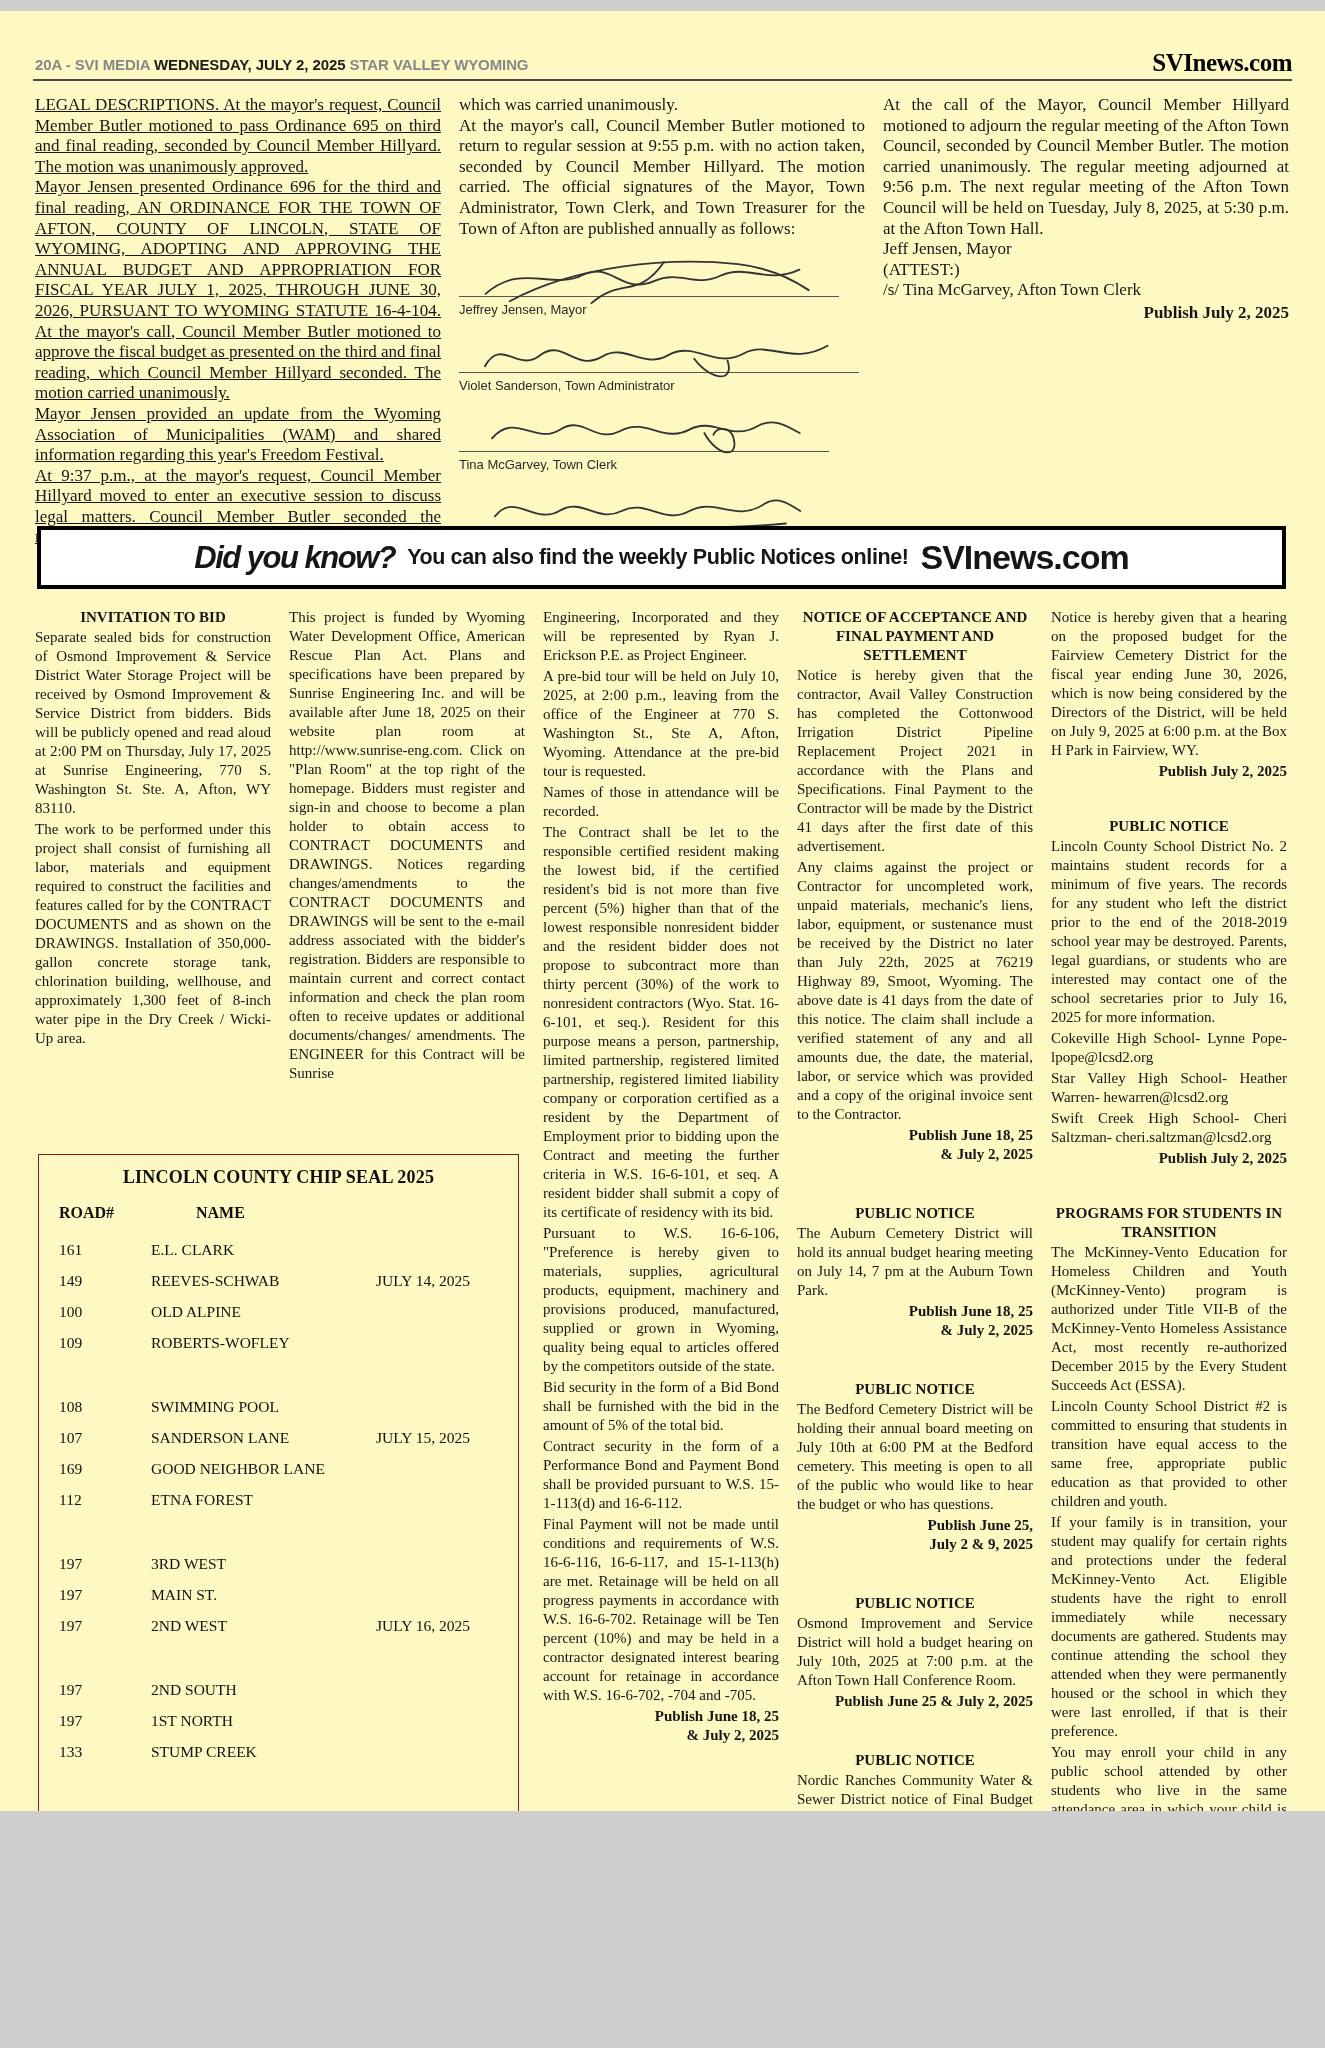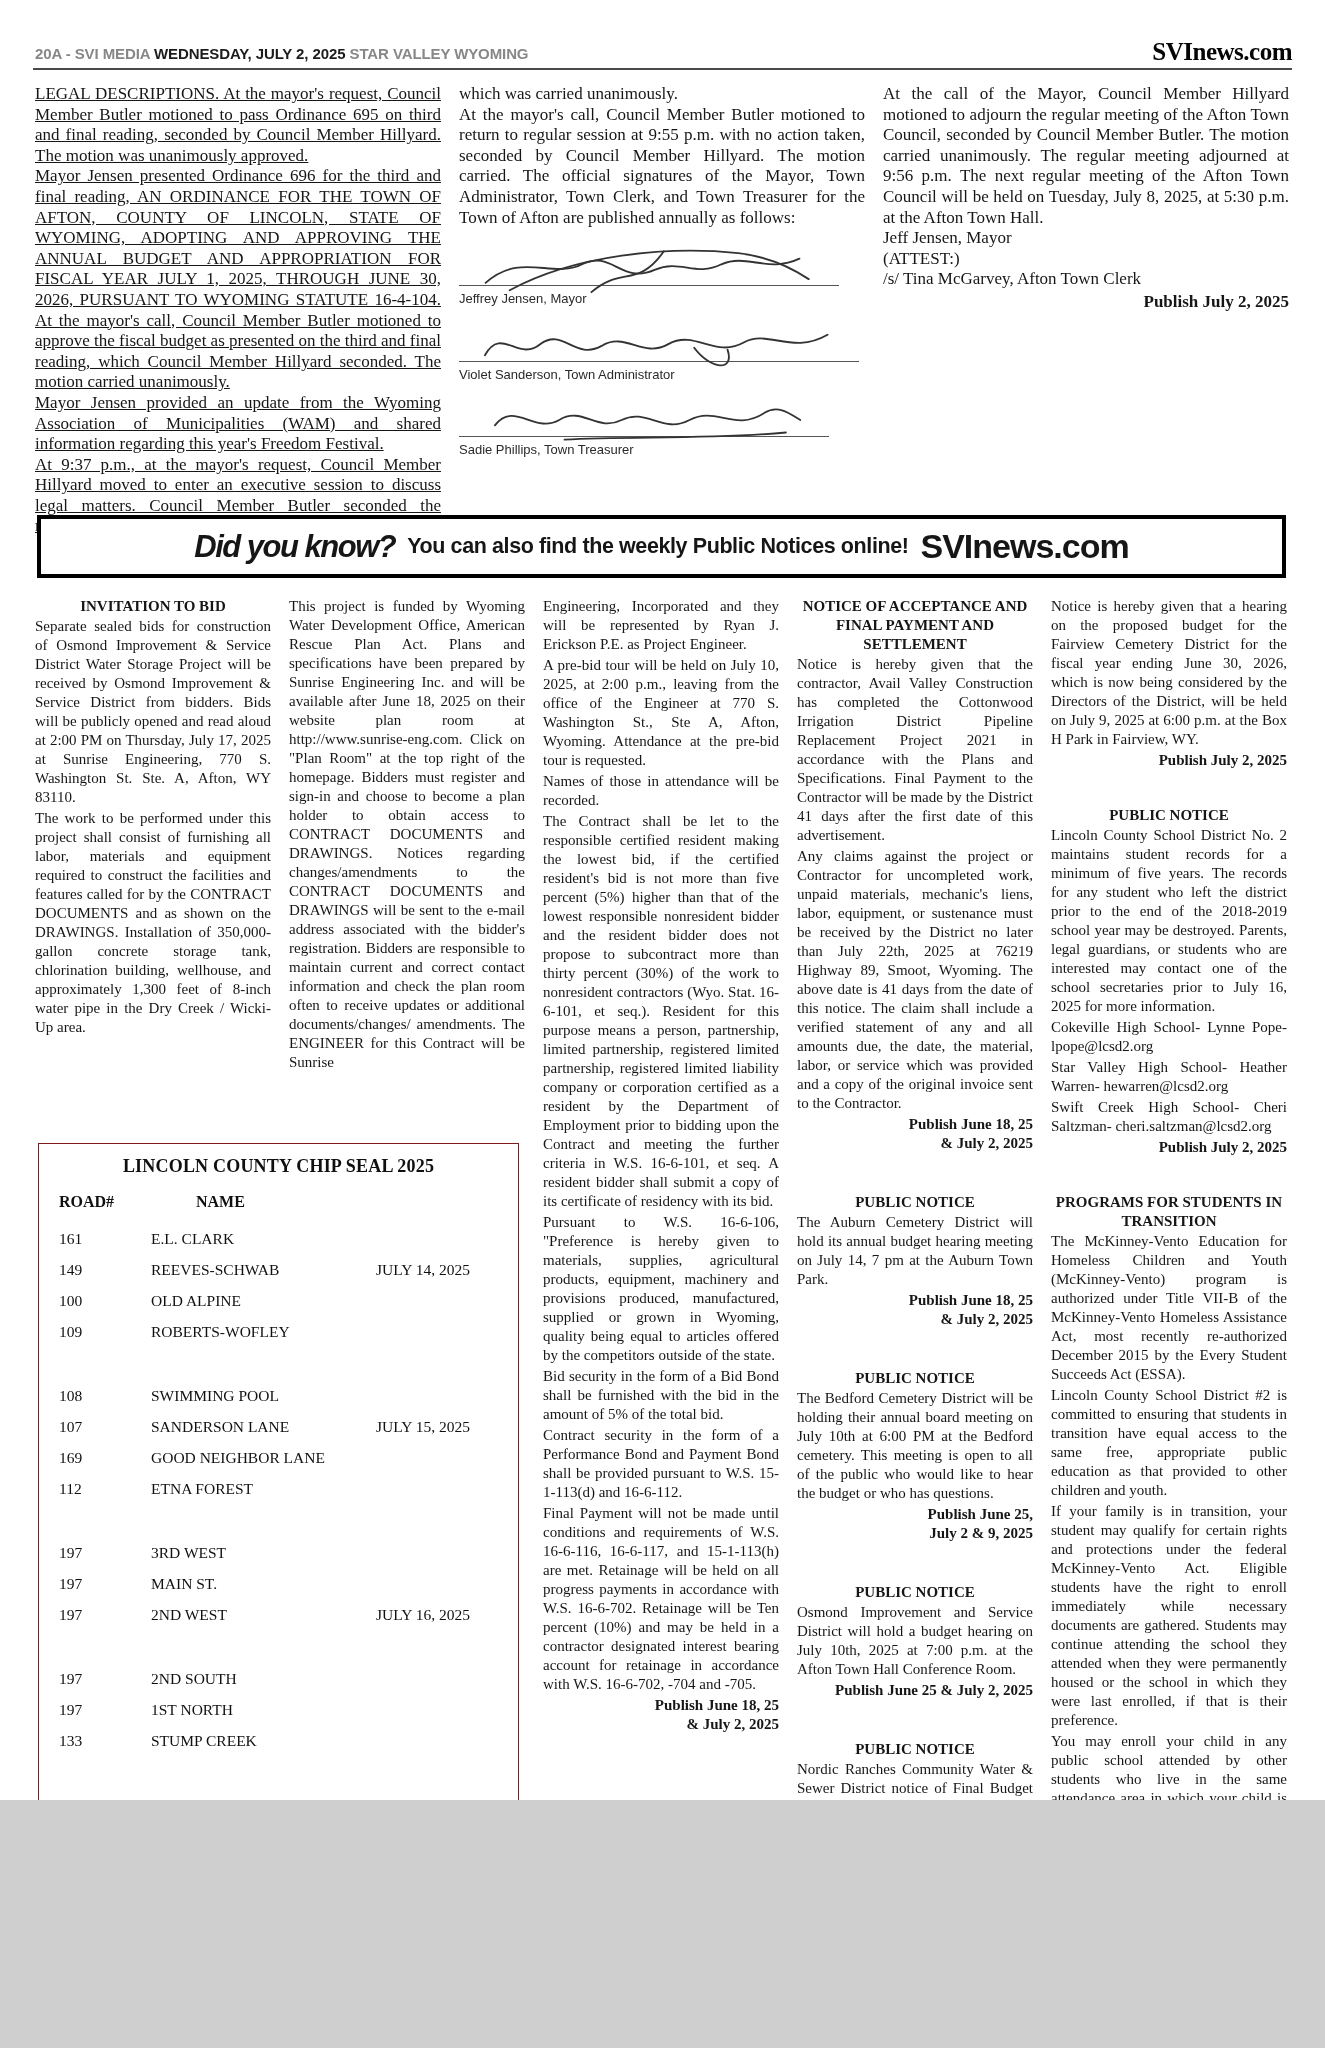--- a/index.html
+++ b/index.html
@@ -1,17 +1,17 @@
 <!DOCTYPE html>
 <html><head>
 <meta charset="utf-8">
 <style>
   html,body{margin:0;padding:0;background:#cfcfcf;}
-  .page{position:relative;width:1325px;height:1800px;background:#ffffff;overflow:hidden;
-        font-family:"Liberation Serif",serif;color:#161616;margin:0 auto;}
+  .page{position:relative;width:1325px;height:1800px;background:#fef9c3;overflow:hidden;
+        font-family:"Liberation Serif",serif;color:#161616;margin:11px auto;}
   
   .hdr{position:absolute;top:45px;left:35px;font-family:"Liberation Sans",sans-serif;
        font-size:15px;font-weight:700;letter-spacing:-0.1px;color:#878787;}
   .hdr .dark{color:#1c1c1c;}
   .masthead{position:absolute;top:38px;right:33px;font-family:"Liberation Serif",serif;
             font-weight:700;font-size:25px;letter-spacing:-0.5px;color:#050505;}
   .hrule{position:absolute;top:68px;left:33px;width:1259px;border-top:2px solid #4a4a4a;}
   
   .topcol{position:absolute;top:84px;width:406px;font-size:17px;line-height:20.6px;
           text-align:justify;}
@@ -97,20 +97,30 @@
       <svg width="400" height="50" viewBox="0 0 400 54">
         <g fill="none" stroke="#333" stroke-width="2" stroke-linecap="round">
           <path d="M12 38 C30 6 48 46 72 26 C96 8 110 44 138 28 C164 12 182 42 210 26 C240 10 260 42 292 24 C318 10 344 38 382 16"></path>
           <path d="M238 30 C256 54 282 56 274 32"></path>
         </g>
       </svg>
       <div class="sigline"></div>
       <div class="siglbl">Violet Sanderson, Town Administrator</div>
     </div>
 
+    <div class="sig" style="width:370px;">
+      <svg width="370" height="54" viewBox="0 0 370 60">
+        <g fill="none" stroke="#333" stroke-width="2" stroke-linecap="round">
+          <path d="M16 36 C42 6 64 44 92 26 C118 10 130 42 158 28 C188 12 206 42 236 26 C262 12 282 40 312 22 C330 12 346 24 358 30"></path>
+          <path d="M252 30 C266 56 292 60 284 34 C279 22 266 24 262 32"></path>
+        </g>
+      </svg>
+      <div class="sigline"></div>
+      <div class="siglbl">Tina McGarvey, Town Clerk</div>
+    </div>
 
     <div class="sig" style="width:370px;">
       <svg width="370" height="50" viewBox="0 0 370 56">
         <g fill="none" stroke="#333" stroke-width="2" stroke-linecap="round">
           <path d="M18 34 C40 6 62 44 90 28 C116 12 132 42 160 28 C188 14 206 44 236 28 C266 12 286 42 320 20 C336 10 350 22 360 28"></path>
           <path d="M96 50 C170 46 260 50 344 42"></path>
         </g>
       </svg>
       <div class="sigline"></div>
       <div class="siglbl">Sadie Phillips, Town Treasurer</div>

